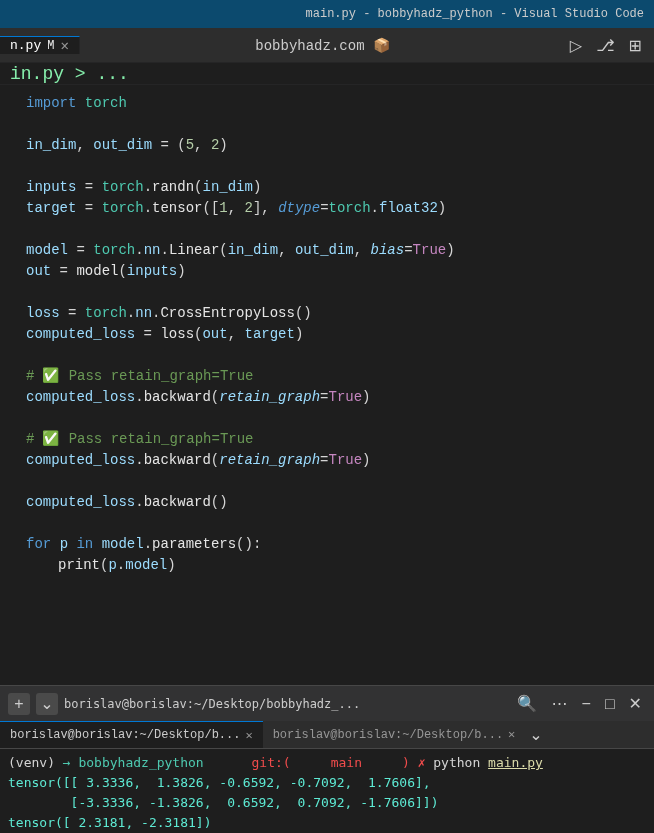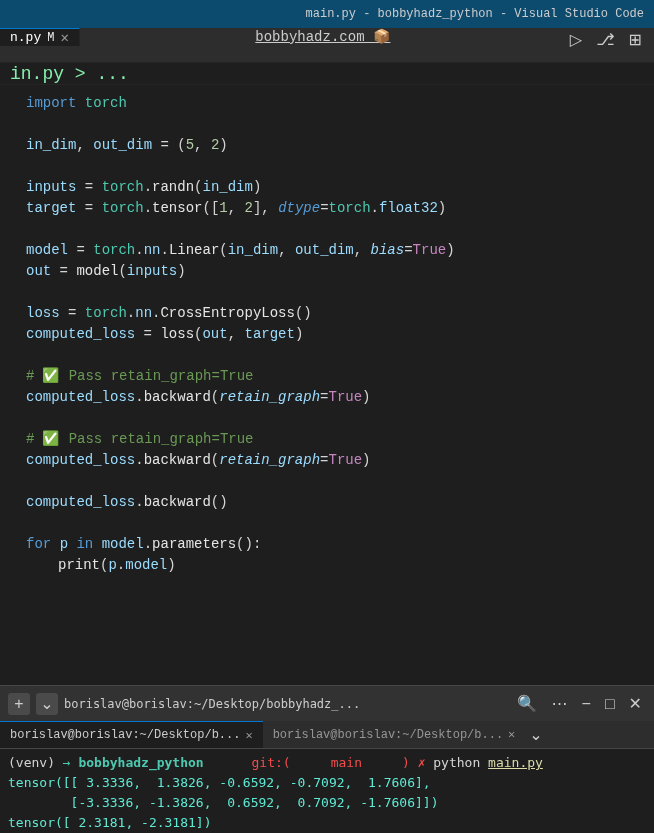--- a/index.html
+++ b/index.html
@@ -21,21 +21,21 @@
       padding-right: 10px;
       font-size: 12px;
       color: #cccccc;
     }
 
     
     #tab-bar {
       background: #2d2d2d;
       height: 35px;
       display: flex;
-      align-items: flex-start;
+      align-items: center;
       border-bottom: 1px solid #252526;
     }
 
     .tab {
       display: flex;
       align-items: center;
       padding: 0 10px;
       font-size: 13px;
       color: #969696;
       gap: 6px;
@@ -186,21 +186,21 @@
       padding: 4px 8px;
       font-size: 13px;
       color: #cccccc;
       line-height: 20px;
       font-family: 'Consolas', monospace;
       height: 112px;
       overflow: hidden;
     }
 
     .term-line { display: flex; white-space: pre; }
-    .term-prompt-user { color: #4ec9b0; font-weight: bold; }
+    .term-prompt-user { color: #4ec9b0; font-weight: normal; }
     .term-arrow { color: #4ec9b0; }
     .term-branch { color: #f14c4c; margin-left: 40px; }
     .term-x { color: #f14c4c; }
     .term-cmd-highlight { color: #dcdcaa; text-decoration: underline; }
     .term-output { color: #5eead4; }
 
     .tab-dropdown {
       background: none;
       border: none;
       color: #cccccc;
@@ -216,21 +216,21 @@
   <span>main.py - bobbyhadz_python - Visual Studio Code</span>
 </div>
 
 <div id="tab-bar">
   <div class="tab active">
     <span>n.py</span>
     <span class="tab-modified">M</span>
     <span class="tab-close">✕</span>
   </div>
   <div style="flex:1; display:flex; align-items:center; justify-content:center;">
-    <span style="font-size:14px;color:#cccccc;text-decoration:underline;">bobbyhadz.com 📦</span>
+    <span style="font-size:14px;color:#cccccc;">bobbyhadz.com 📦</span>
   </div>
   <div style="display:flex;align-items:center;gap:6px;padding-right:8px;">
     <button class="term-icon-btn">▷</button>
     <button class="term-icon-btn">⎇</button>
     <button class="term-icon-btn">⊞</button>
   </div>
 </div>
 
 <div id="breadcrumb">
   <span>in.py &gt; ...</span>

